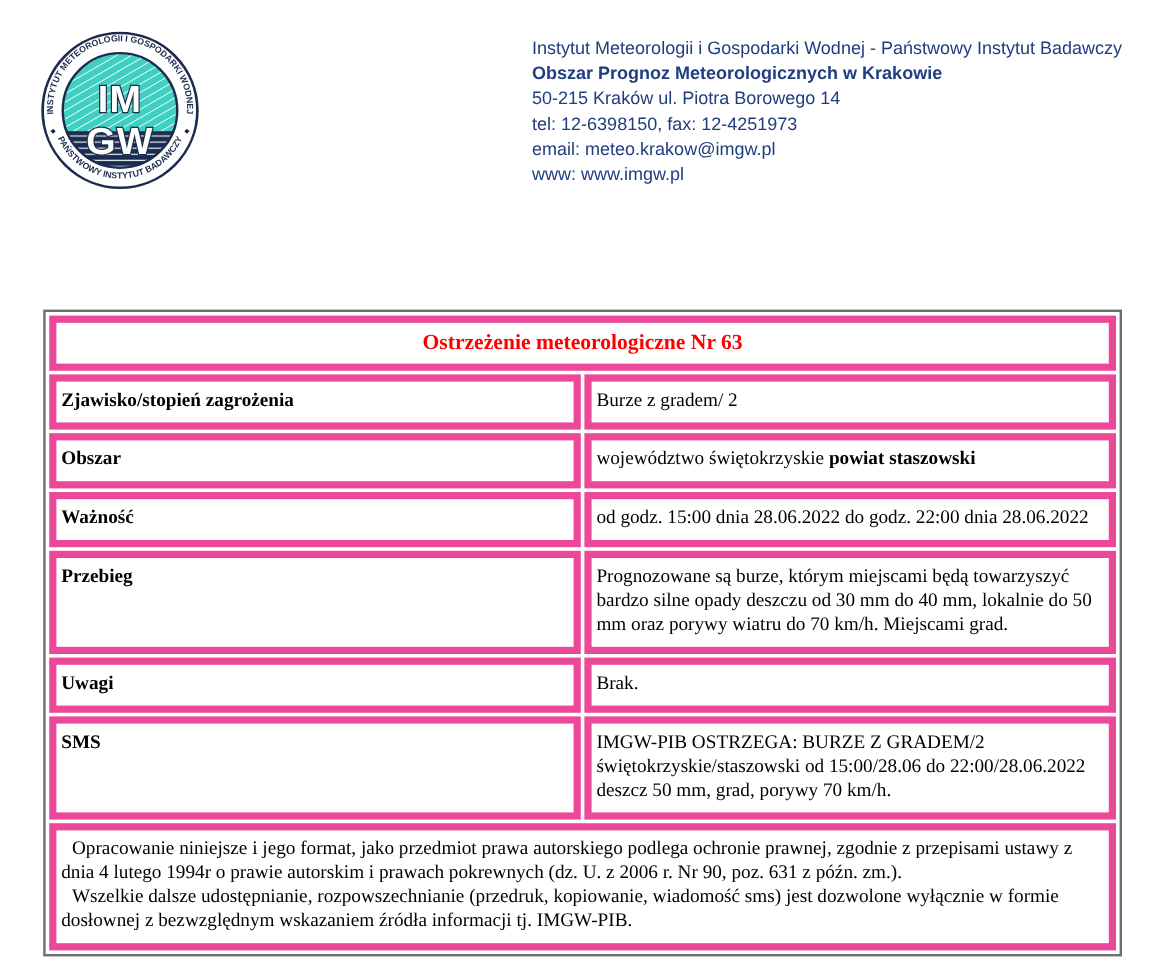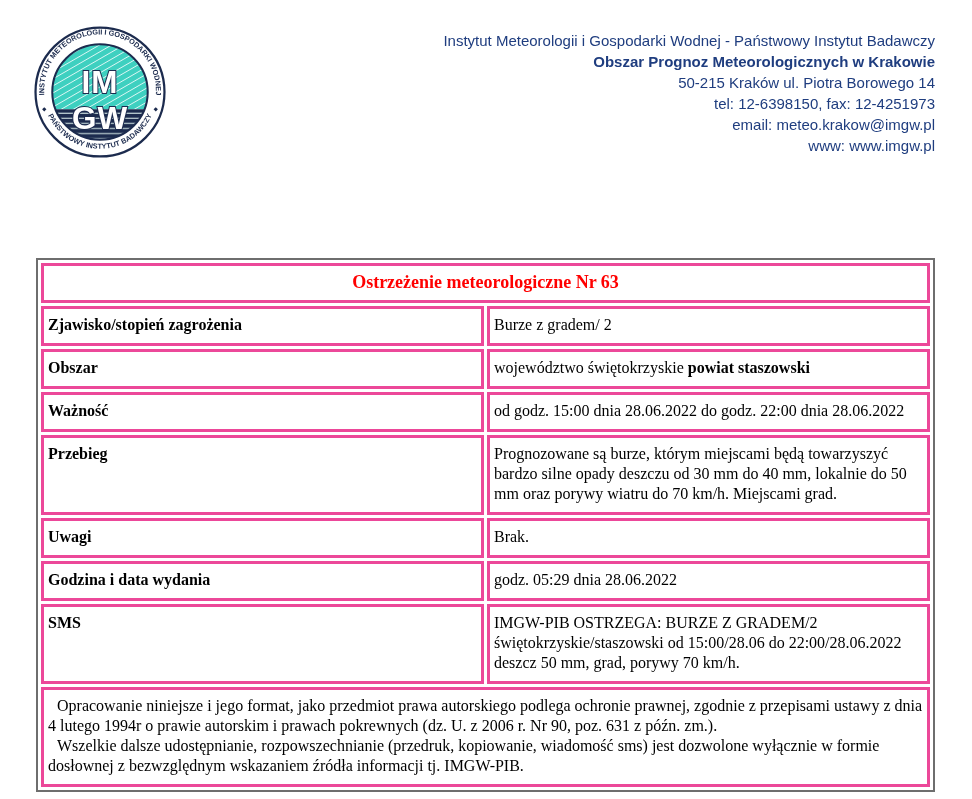--- a/index.html
+++ b/index.html
@@ -18,21 +18,21 @@
     position: absolute;
     left: 34px;
     top: 26px;
     width: 132px;
     height: 132px;
   }
   .header-text {
     position: absolute;
     top: 30px;
     right: 37px;
-    text-align: right;
+    text-align: left;
     font-family: "Liberation Sans", sans-serif;
     font-size: 15px;
     line-height: 21px;
     color: #1f3d7f;
     white-space: nowrap;
   }
   .header-text .office { font-weight: bold; }
 
   
   table.warning {
@@ -42,21 +42,21 @@
     width: 899px;
     border-collapse: separate;
     border-spacing: 3px;
     border: 2px solid #6e6e6e;
     background: #ffffff;
     table-layout: fixed;
     font-size: 16px;
     color: #000000;
   }
   table.warning td {
-    border: 3px solid #ec4899;
+    border: 6px solid #ec4899;
     vertical-align: top;
     padding: 6px 4px 8px 4px;
     line-height: 20px;
     overflow: hidden;
   }
   td.title-cell {
     text-align: center;
     font-weight: bold;
     font-size: 18px;
     color: #ff0000;
@@ -168,24 +168,20 @@
       <td class="label-cell">Przebieg</td>
       <td class="value-cell">Prognozowane są burze, którym miejscami będą towarzyszyć bardzo silne opady deszczu od 30 mm do 40 mm, lokalnie do 50 mm oraz porywy wiatru do 70 km/h. Miejscami grad.</td>
     </tr>
 
 
     <tr class="short">
       <td class="label-cell">Uwagi</td>
       <td class="value-cell">Brak.</td>
     </tr>
 
-    <tr class="short">
-      <td class="label-cell">Godzina i data wydania</td>
-      <td class="value-cell">godz. 05:29 dnia 28.06.2022</td>
-    </tr>
 
     <tr>
       <td class="label-cell">SMS</td>
       <td class="value-cell">IMGW-PIB OSTRZEGA: BURZE Z GRADEM/2 świętokrzyskie/staszowski od 15:00/28.06 do 22:00/28.06.2022 deszcz 50 mm, grad, porywy 70 km/h.</td>
     </tr>
 
     <tr>
       <td class="footer-cell" colspan="2">
         <p>Opracowanie niniejsze i jego format, jako przedmiot prawa autorskiego podlega ochronie prawnej, zgodnie z przepisami ustawy z dnia 4 lutego 1994r o prawie autorskim i prawach pokrewnych (dz. U. z 2006 r. Nr 90, poz. 631 z późn. zm.).</p>
         <p>Wszelkie dalsze udostępnianie, rozpowszechnianie (przedruk, kopiowanie, wiadomość sms) jest dozwolone wyłącznie w formie dosłownej z bezwzględnym wskazaniem źródła informacji tj. IMGW-PIB.</p>

